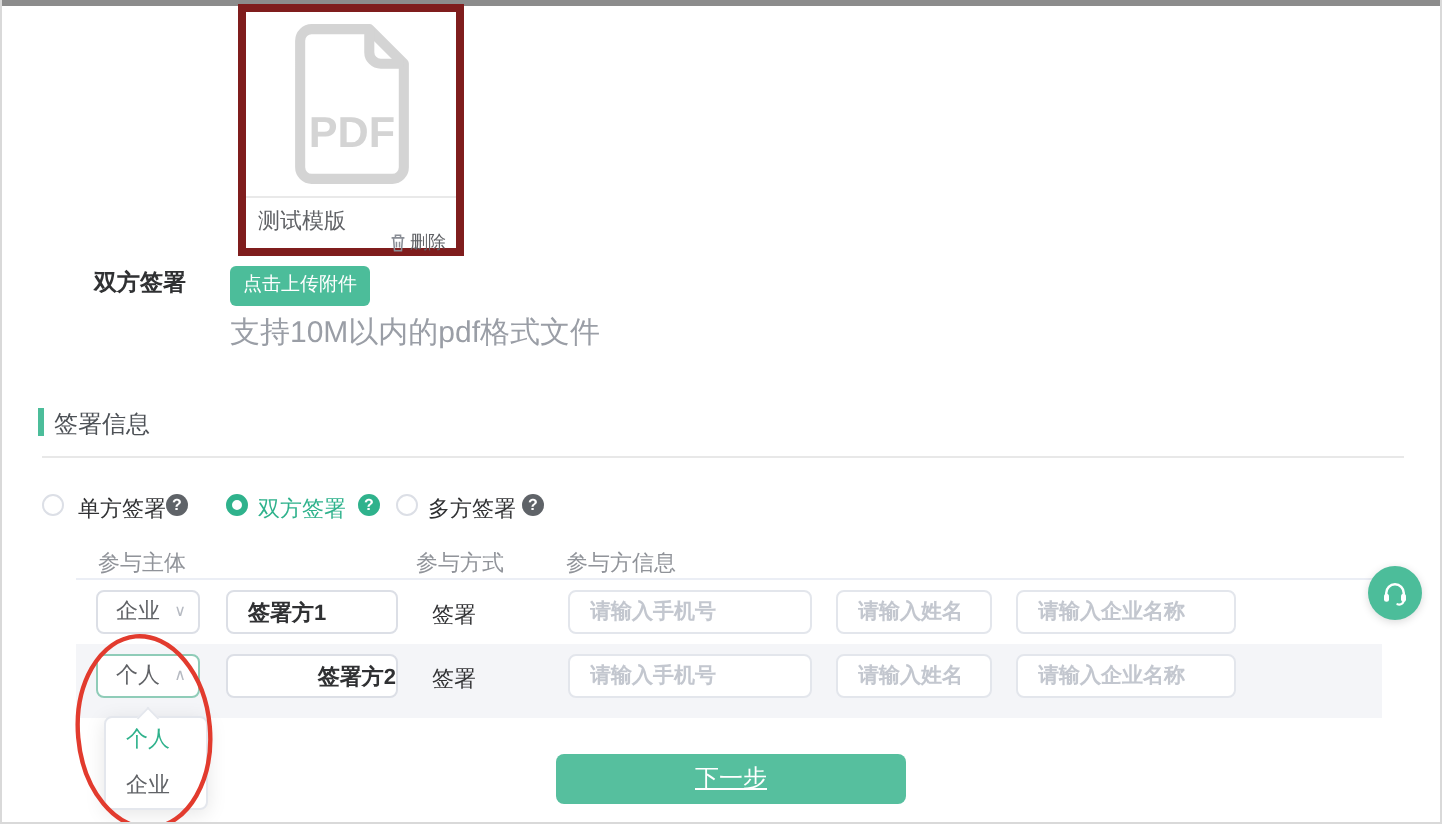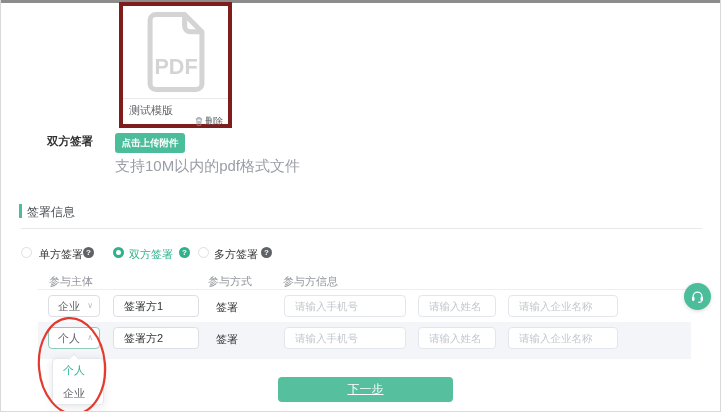--- a/index.html
+++ b/index.html
@@ -9,21 +9,21 @@
   .topbar{position:absolute;left:0;top:0;width:100%;height:3px;background:#8c8c8c;}
   
   .pdf-card{position:absolute;left:118px;top:2px;width:113px;height:126px;border:4px solid #7f1d1d;box-sizing:border-box;background:#fff;}
   .pdf-icon-area{position:absolute;left:0;top:0;width:100%;height:92px;display:flex;align-items:center;justify-content:center;}
   .pdf-meta{position:absolute;left:0;top:92px;width:100%;height:33px;border-top:1px solid #e9e9e9;box-sizing:border-box;}
   .pdf-name{position:absolute;left:6px;top:4px;font-size:11px;color:#606266;}
   .pdf-delete{position:absolute;right:5px;bottom:3px;font-size:9px;color:#606266;display:flex;align-items:center;gap:2px;cursor:pointer;}
   
   .attach-label{position:absolute;left:46px;top:134px;font-size:11.5px;font-weight:bold;color:#303133;}
   .upload-btn{position:absolute;left:114px;top:133px;width:70px;height:20px;background:#4cbd9a;color:#fff;
-              border:none;border-radius:3px;font-size:9.5px;font-family:inherit;cursor:pointer;line-height:20px;padding:0;font-weight:bold;}
+              border:none;border-radius:3px;font-size:9.5px;font-family:inherit;cursor:pointer;line-height:20px;padding:0;}
   .upload-hint{position:absolute;left:114px;top:157px;font-size:15px;color:#9a9ea6;}
   
   .sec-bar{position:absolute;left:18px;top:204px;width:3px;height:14px;background:#4cbd9a;}
   .sec-title{position:absolute;left:26px;top:204px;font-size:12px;color:#4d5156;}
   .divider1{position:absolute;left:20px;top:228px;width:681px;height:1px;background:#e8e8e8;}
   .divider2{position:absolute;left:37px;top:289px;width:653px;height:1px;background:#ebeef5;}
   
   .rdo{position:absolute;top:247px;width:11px;height:11px;border-radius:50%;border:1px solid #dcdfe6;background:#fff;box-sizing:border-box;cursor:pointer;}
   .rdo.sel{border:3.5px solid #2fb28c;}
   .rlabel{position:absolute;top:247px;font-size:11px;font-weight:400;color:#303133;cursor:pointer;}
@@ -32,21 +32,21 @@
         font-size:8px;line-height:11px;text-align:center;cursor:pointer;font-weight:bold;}
   .help.green{background:#2fb28c;}
   
   .th{position:absolute;top:274px;font-size:11px;color:#909399;}
   
   .selbox{position:absolute;width:52px;height:22px;border:1px solid #dcdfe6;border-radius:4px;background:#fff;
           box-sizing:border-box;font-size:11px;color:#606266;line-height:20px;padding-left:9px;cursor:pointer;}
   .selbox .chev{position:absolute;right:6px;top:0;font-size:8px;color:#b6bac2;line-height:20px;}
   .selbox.focus{border-color:#8fccb8;}
   .txtinput{position:absolute;height:22px;border:1px solid #dcdfe6;border-radius:4px;background:#fff;box-sizing:border-box;
-            font-size:11px;color:#303133;padding:0 0 0 10px;font-family:inherit;outline:none;}
+            font-size:11px;color:#303133;padding:0 0 0 10px;font-family:inherit;outline:none;font-weight:bold;}
   .txtinput::placeholder{color:#c3c7cf;font-size:10.5px;}
   .ph{border-color:#e3e6ec;}
   .method{position:absolute;font-size:11px;color:#303133;}
   .rowstrip{position:absolute;left:37px;top:322px;width:653px;height:37px;background:#f4f5f8;}
   
   .dropdown{position:absolute;left:51px;top:358px;width:52px;height:47px;background:#fff;border:1px solid #e4e7ed;
             border-radius:4px;box-shadow:0 2px 10px rgba(0,0,0,.1);box-sizing:border-box;z-index:5;}
   .dropdown .notch{position:absolute;left:17px;top:-4px;width:7px;height:7px;background:#fff;border-left:1px solid #e4e7ed;border-top:1px solid #e4e7ed;transform:rotate(45deg);}
   .opt{height:23px;line-height:23px;padding-left:10px;font-size:11px;color:#606266;cursor:pointer;}
   .opt.sel{color:#2fb28c;}
@@ -118,21 +118,21 @@
   <input class="txtinput" style="left: 112px; top: 295px; width: 86px;" value="签署方1">
   <span class="method" style="left:215px;top:300px">签署</span>
   <input class="txtinput ph" style="left: 283px; top: 295px; width: 122px;" placeholder="请输入手机号">
   <input class="txtinput ph" style="left: 417px; top: 295px; width: 78px;" placeholder="请输入姓名">
   <input class="txtinput ph" style="left: 507px; top: 295px; width: 110px;" placeholder="请输入企业名称">
 
   <div class="selbox focus" style="left:47px;top:327px">
     <span>个人</span>
     <span class="chev">∧</span>
   </div>
-  <input class="txtinput" style="left: 112px; top: 327px; width: 86px;" value="签署方2">
+  <input class="txtinput" style="left: 112px; top: 327px; width: 86px; text-align: right;" value="签署方2">
   <span class="method" style="left:215px;top:332px">签署</span>
   <input class="txtinput ph" style="left: 283px; top: 327px; width: 122px;" placeholder="请输入手机号">
   <input class="txtinput ph" style="left: 417px; top: 327px; width: 78px;" placeholder="请输入姓名">
   <input class="txtinput ph" style="left: 507px; top: 327px; width: 110px;" placeholder="请输入企业名称">
 
   <div class="dropdown">
     <div class="notch"></div>
     <div class="opt sel">个人</div>
     <div class="opt">企业</div>
   </div>

